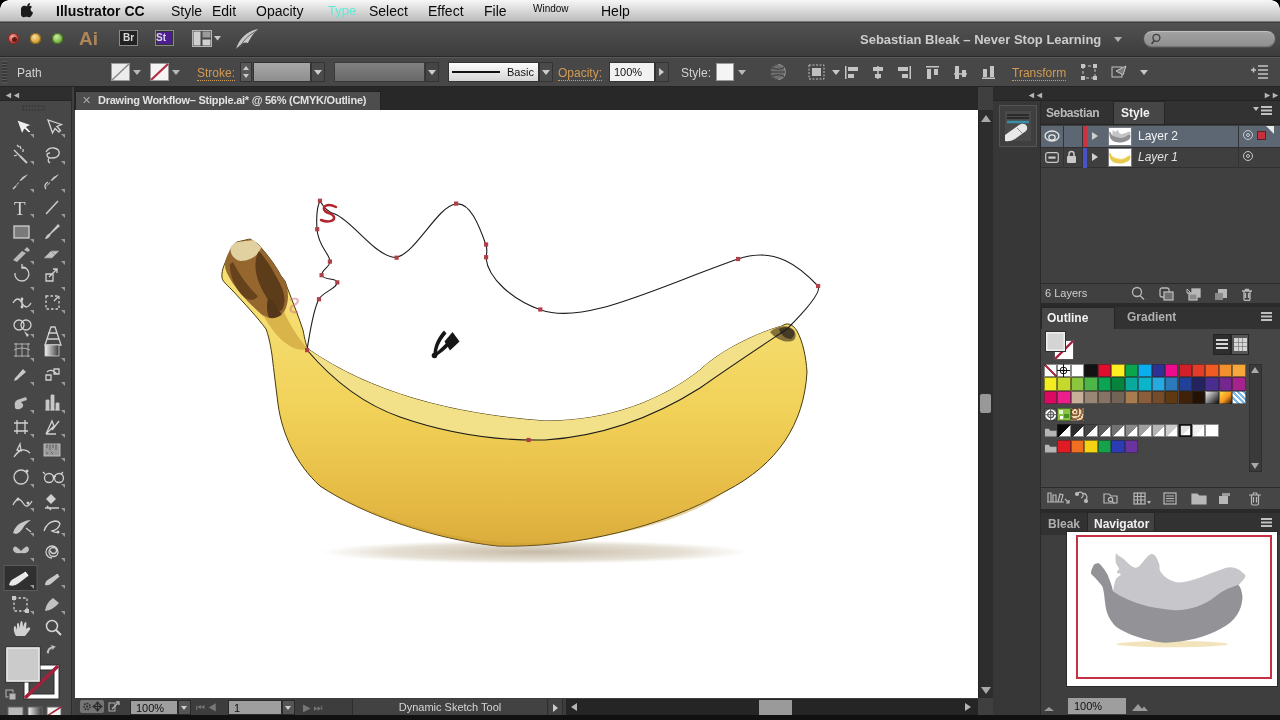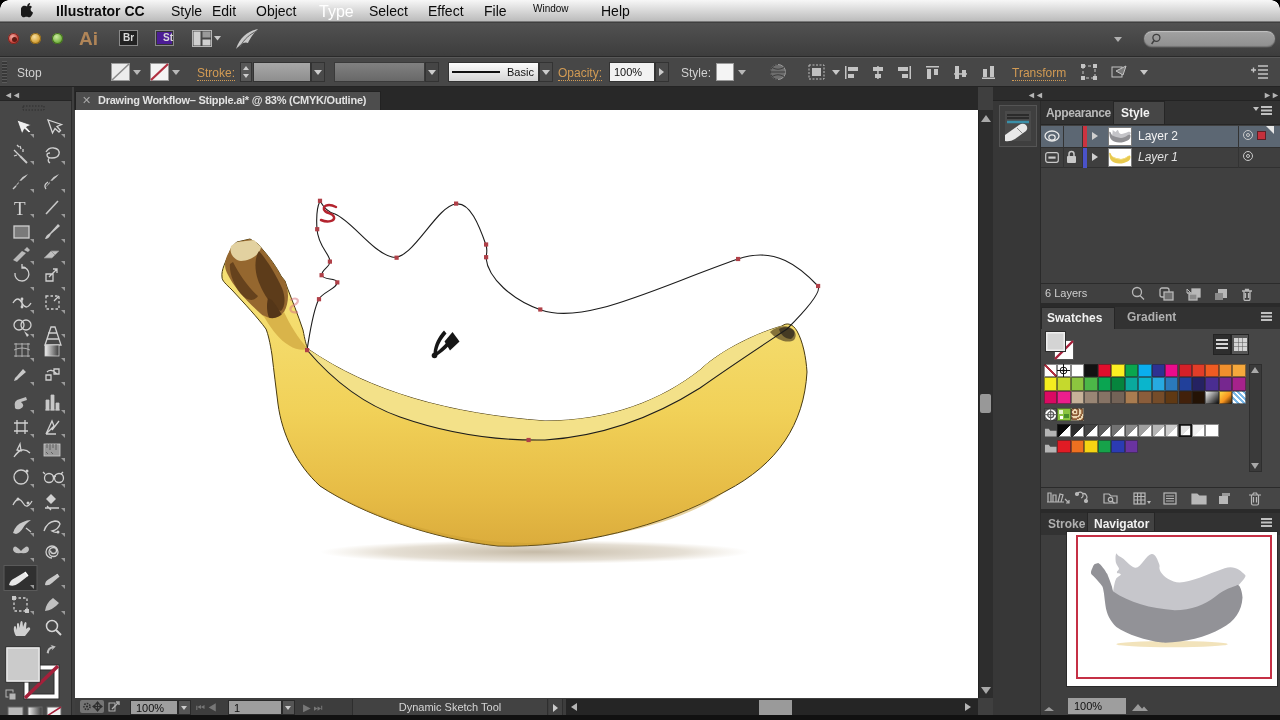--- a/index.html
+++ b/index.html
@@ -14,65 +14,66 @@
 <div id="stage">
 
   <div class="abs" style="left:0;top:0;width:1280px;height:22px;
        background:linear-gradient(#f7f7f7,#d3d3d3 60%,#bcbcbc);border-bottom:1px solid #787878;"></div>
   <svg class="abs" style="left:21px;top:3px" width="15" height="16" viewBox="0 0 15 16">
     <path fill="#1a1a1a" d="M10.7 0c.1 1-.3 1.9-.9 2.6-.6.7-1.6 1.2-2.5 1.1-.1-.9.4-1.9 1-2.5C8.9.5 9.9.1 10.7 0zM13.9 12.1c-.4 1-.6 1.4-1.2 2.2-.8 1.2-1.9 2.6-3.2 2.6-1.2 0-1.5-.8-3.1-.8-1.6 0-2 .8-3.2.8-1.3 0-2.3-1.3-3.1-2.5C-1.1 11.2-.8 7 .9 4.8c.8-1.1 2-1.7 3.2-1.7 1.2 0 2 .8 3 .8 1 0 1.6-.8 3-.8 1 0 2.1.6 2.9 1.5-2.6 1.4-2.2 5.1.9 6.3z" transform="scale(0.85)"></path>
   </svg>
   <div class="abs" style="left:56px;top:3px;font-size:14px;font-weight:bold;color:#0a0a0a;">Illustrator CC</div>
   <div class="abs" style="left:171px;top:3px;font-size:14px;color:#0a0a0a;">Style</div>
   <div class="abs" style="left:212px;top:3px;font-size:14px;color:#0a0a0a;">Edit</div>
-  <div class="abs" style="left:256px;top:3px;font-size:14px;color:#0a0a0a;">Object</div>
-  <div class="abs" style="left:319px;top:3px;font-size:16px;color:#ffffff;">Type</div>
+  <div class="abs" style="left:256px;top:3px;font-size:14px;color:#0a0a0a;">Opacity</div>
+  <div class="abs" style="left:328px;top:3px;font-size:13px;color:#5eead4;">Type</div>
   <div class="abs" style="left:369px;top:3px;font-size:14px;color:#0a0a0a;">Select</div>
   <div class="abs" style="left:428px;top:3px;font-size:14px;color:#0a0a0a;">Effect</div>
   <div class="abs" style="left:484px;top:3px;font-size:14px;color:#0a0a0a;">File</div>
   <div class="abs" style="left:533px;top:3px;font-size:10px;color:#0a0a0a;">Window</div>
   <div class="abs" style="left:601px;top:3px;font-size:14px;color:#0a0a0a;">Help</div>
 
   <div class="abs" style="left:0;top:0;width:9px;height:9px;background:radial-gradient(circle at 9px 9px, rgba(0,0,0,0) 8.5px, #000 9px);"></div>
   <div class="abs" style="left:1271px;top:0;width:9px;height:9px;background:radial-gradient(circle at 0px 9px, rgba(0,0,0,0) 8.5px, #000 9px);"></div>
 
   <div class="abs" style="left:0;top:23px;width:1280px;height:34px;
        background:linear-gradient(#515151,#3d3d3d);border-bottom:1px solid #2a2a2a;"></div>
   <div class="abs tl" style="left:8px;top:33px;background:radial-gradient(circle at 40% 35%,#f0a9a0,#cc4840 55%,#8e2a24);box-shadow:inset 0 0 0 1px #7e2620;"></div>
   <div class="abs" style="left:11.5px;top:36.5px;width:5px;height:5px;border-radius:50%;background:#5e1a14;"></div>
   <div class="abs tl" style="left:30px;top:33px;background:radial-gradient(circle at 40% 35%,#f5dfa0,#d8a63e 55%,#97691c);box-shadow:inset 0 0 0 1px #8a6519;"></div>
   <div class="abs tl" style="left:52px;top:33px;background:radial-gradient(circle at 40% 35%,#cdeca0,#7db84a 55%,#47761f);box-shadow:inset 0 0 0 1px #426f1d;"></div>
   <div class="abs" style="left:79px;top:28px;font-size:19px;font-weight:bold;color:#b08558;">Ai</div>
   <div class="abs" style="left:119px;top:30px;width:19px;height:16px;background:#222;border:1px solid #8a8a8a;
        color:#d8d8d8;font-size:10px;font-weight:bold;text-align:center;line-height:14px;">Br</div>
   <div class="abs" style="left:155px;top:30px;width:19px;height:16px;background:#4c1d95;border:1px solid #8a8a8a;
-       color:#d8d8d8;font-size:10px;font-weight:bold;text-align:right;line-height:14px;box-shadow:inset 0 0 0 1px #333;">St</div>
+       color:#d8d8d8;font-size:10px;font-weight:bold;text-align:left;line-height:14px;box-shadow:inset 0 0 0 1px #333;">St</div>
   <svg class="abs" style="left:192px;top:30px" width="30" height="18" viewBox="0 0 30 18">
     <rect x="0.5" y="0.5" width="19" height="16" fill="none" stroke="#b5b5b5"></rect>
     <rect x="1.5" y="1.5" width="7" height="14" fill="#cfcfcf"></rect>
     <rect x="10.5" y="1.5" width="8" height="6" fill="#9a9a9a"></rect>
     <rect x="10.5" y="9.5" width="8" height="6" fill="#cfcfcf"></rect>
     <path d="M22 6 l7 0 l-3.5 4.5 z" fill="#c8c8c8"></path>
   </svg>
   <svg class="abs" style="left:234px;top:27px" width="26" height="24" viewBox="0 0 26 24">
     <path d="M2 22 C6 10 14 4 24 2 C18 8 16 12 14 16 C10 14 6 18 2 22 Z" fill="#c9c9c9"></path>
     <path d="M6 20 C10 12 16 7 23 4" stroke="#5a5a5a" stroke-width="1" fill="none"></path>
   </svg>
+  <div class="abs" style="left:860px;top:32px;width:250px;font-size:13px;font-weight:bold;color:#cccccc;">Sebastian Bleak – Never Stop Learning</div>
   <div class="abs" style="left:1114px;top:37px;width:0;height:0;border-left:4px solid transparent;border-right:4px solid transparent;border-top:5px solid #b0b0b0;"></div>
   <div class="abs" style="left:1143px;top:30px;width:133px;height:18px;border-radius:9px;
        background:linear-gradient(#a2a2a2,#8f8f8f);border:1px solid #525252;box-shadow:inset 0 1px 1px rgba(255,255,255,.35), inset 0 -1px 1px rgba(0,0,0,.2);"></div>
   <svg class="abs" style="left:1150px;top:33px" width="13" height="13" viewBox="0 0 13 13">
     <circle cx="6.4" cy="4.8" r="3.5" fill="none" stroke="#3f3f3f" stroke-width="1.3"></circle>
     <line x1="4" y1="7.6" x2="1.6" y2="11" stroke="#3f3f3f" stroke-width="1.5"></line>
   </svg>
 
   <div id="ctrl" class="abs" style="left:0;top:57px;width:1280px;height:30px;background:#474747;
        border-top:1px solid #595959;border-bottom:1px solid #242424;"></div>
   <div class="abs" style="left:2px;top:61px;width:5px;height:22px;background:repeating-linear-gradient(#5a5a5a 0 1px,#383838 1px 3px);"></div>
-  <div class="abs" style="left:17px;top:66px;font-size:12px;color:#d2d2d2;">Stop</div>
+  <div class="abs" style="left:17px;top:66px;font-size:12px;color:#d2d2d2;">Path</div>
   <div class="abs" style="left:111px;top:63px;width:19px;height:18px;background:#ececec;border:1px solid #9a9a9a;"></div>
   <svg class="abs" style="left:111px;top:63px" width="19" height="18">
       <line x1="1" y1="17" x2="18" y2="1" stroke="#8a8a8a" stroke-width="1.6"></line>
     </svg>
   <div class="abs" style="left:133px;top:70px;width:0;height:0;border-left:4px solid transparent;border-right:4px solid transparent;border-top:5px solid #b8b8b8;"></div>
   <div class="abs" style="left:150px;top:63px;width:19px;height:18px;background:#f4f4f4;border:1px solid #9a9a9a;"></div>
   <svg class="abs" style="left:150px;top:63px" width="19" height="18">
       <line x1="1" y1="17" x2="18" y2="1" stroke="#b03040" stroke-width="2.2"></line>
     </svg>
   <div class="abs" style="left:172px;top:70px;width:0;height:0;border-left:4px solid transparent;border-right:4px solid transparent;border-top:5px solid #b8b8b8;"></div>
@@ -306,21 +307,21 @@
       <linearGradient id="gr1" x1="0" y1="0" x2="1" y2="0">
         <stop offset="0" stop-color="#f0f0f0"></stop>
           <stop offset="1" stop-color="#3a3a3a"></stop>
       </linearGradient>
     </defs>
   </svg>
 
   <div class="abs" style="left:74px;top:87px;width:904px;height:23px;background:#282828;"></div>
   <div class="abs" style="left:75px;top:91px;width:306px;height:19px;background:#4d4d4d;border:1px solid #222;border-bottom:none;"></div>
   <div class="abs" style="left:82px;top:94px;font-size:11px;color:#a9a9a9;">✕</div>
-  <div class="abs" style="left:98px;top:94px;font-size:11px;font-weight:bold;letter-spacing:-0.25px;color:#e2e2e2;">Drawing Workflow– Stipple.ai* @ 83% (CMYK/Outline)</div>
+  <div class="abs" style="left:98px;top:94px;font-size:11px;font-weight:bold;letter-spacing:-0.25px;color:#e2e2e2;">Drawing Workflow– Stipple.ai* @ 56% (CMYK/Outline)</div>
 
   <div id="canvas" class="abs" style="left:75px;top:110px;width:903px;height:588px;background:#ffffff;"></div>
   <svg class="abs" style="left:75px;top:110px" width="903" height="588" viewBox="0 0 903 588">
     <defs>
       <linearGradient id="bodyg" x1="0" y1="0.2" x2="0" y2="1">
         <stop offset="0" stop-color="#f5df73"></stop>
         <stop offset="0.45" stop-color="#f1d158"></stop>
         <stop offset="0.8" stop-color="#e6bb45"></stop>
         <stop offset="1" stop-color="#dbac3c"></stop>
       </linearGradient>
@@ -441,21 +442,21 @@
   <div class="abs" style="left:999px;top:105px;width:38px;height:42px;background:#3f3f3f;border:1px solid #555;"></div>
   <svg class="abs" style="left:1003px;top:109px" width="30" height="34" viewBox="0 0 30 34">
     <rect x="2" y="2" width="26" height="30" fill="#4a4a4a"></rect>
     <path d="M4 6 h22 M4 9 h22" stroke="#222" stroke-width="1.5"></path>
     <path d="M4 13 h22" stroke="#3a8fa8" stroke-width="2.5"></path>
     <path d="M2 26 L16 16 q4 -2.5 7 0 q2.5 3 0 6 L12 30 q-5 3 -10 2 z" fill="#e8e8e8"></path>
     <path d="M14 19 l6 6" stroke="#888" stroke-width="1"></path>
   </svg>
 
   <div class="abs" style="left:1041px;top:101px;width:239px;height:23px;background:#323232;"></div>
-  <div class="abs" style="left:1046px;top:106px;font-size:12px;font-weight:bold;letter-spacing:-0.4px;color:#b9b9b9;">Appearance</div>
+  <div class="abs" style="left:1046px;top:106px;font-size:12px;font-weight:bold;letter-spacing:-0.4px;color:#b9b9b9;">Sebastian</div>
   <div class="abs" style="left:1113px;top:101px;width:52px;height:23px;background:#464646;border:1px solid #262626;border-bottom:none;"></div>
   <div class="abs" style="left:1121px;top:106px;font-size:12px;font-weight:bold;color:#f2f2f2;">Style</div>
   <div class="abs" style="left:1261px;top:106px;width:11px;height:1.5px;background:#c0c0c0;box-shadow:0 3.5px 0 #c0c0c0,0 7px 0 #c0c0c0;"></div>
   <div class="abs" style="left:1253px;top:107px;width:0;height:0;border-left:3px solid transparent;border-right:3px solid transparent;border-top:4px solid #c0c0c0;"></div>
   <div class="abs" style="left:1041px;top:124px;width:239px;height:159px;background:#404040;border-top:1px solid #262626;"></div>
 
   <div class="abs" style="left:1041px;top:126px;width:239px;height:21px;background:#5c6773;"></div>
   <svg class="abs" style="left:1044px;top:130px" width="16" height="12" viewBox="0 0 16 12">
     <ellipse cx="8" cy="6" rx="7" ry="5" fill="none" stroke="#e8e8e8" stroke-width="1.3"></ellipse>
     <ellipse cx="8" cy="7.5" rx="3.2" ry="2.6" fill="none" stroke="#e8e8e8" stroke-width="1.2"></ellipse>
@@ -510,21 +511,21 @@
         <rect x="59" y="8" width="8" height="6" fill="#8a8a8a"></rect>
       <rect x="88" y="3" width="9" height="9" fill="#b8b8b8" stroke="none"></rect>
         <rect x="85" y="7" width="8" height="7" fill="#8a8a8a" stroke="none"></rect>
       <path d="M112 5 h10 M114 5 v8 q0 1.5 1.5 1.5 h3 q1.5 0 1.5 -1.5 V5 M115.5 7 v5 M118.5 7 v5 M115.5 5 v-1.5 h3 V5"></path>
     </g>
   </svg>
 
   <div class="abs" style="left:1041px;top:303px;width:239px;height:4px;background:#2a2a2a;"></div>
   <div class="abs" style="left:1041px;top:307px;width:239px;height:22px;background:#323232;"></div>
   <div class="abs" style="left:1041px;top:307px;width:74px;height:22px;background:#464646;border:1px solid #262626;border-bottom:none;"></div>
-  <div class="abs" style="left:1047px;top:311px;font-size:12px;font-weight:bold;color:#f2f2f2;">Swatches</div>
+  <div class="abs" style="left:1047px;top:311px;font-size:12px;font-weight:bold;color:#f2f2f2;">Outline</div>
   <div class="abs" style="left:1127px;top:310px;font-size:12px;font-weight:bold;color:#b0b0b0;">Gradient</div>
   <div class="abs" style="left:1261px;top:312px;width:11px;height:1.5px;background:#c0c0c0;box-shadow:0 3.5px 0 #c0c0c0,0 7px 0 #c0c0c0;"></div>
   <div class="abs" style="left:1041px;top:329px;width:239px;height:180px;background:#464646;"></div>
   <div class="abs" style="left:1054px;top:340px;width:20px;height:20px;background:#fff;border:1px solid #555;"></div>
   <svg class="abs" style="left:1054px;top:340px" width="20" height="20">
       <line x1="1" y1="19" x2="19" y2="1" stroke="#a5203a" stroke-width="2.4"></line>
     </svg>
   <div class="abs" style="left:1045px;top:331px;width:21px;height:21px;background:#d4d4d4;border:1px solid #2e2e2e;box-shadow:inset 0 0 0 1.5px #efefef;"></div>
   <div class="abs" style="left:1213px;top:334px;width:18px;height:21px;background:#2e2e2e;border:1px solid #242424;"></div>
   <div class="abs" style="left:1216px;top:339px;width:12px;height:2px;background:#d5d5d5;box-shadow:0 4px 0 #d5d5d5,0 8px 0 #d5d5d5;"></div>
@@ -640,21 +641,21 @@
         <path d="M120 6 h8 M120 8.5 h8 M120 11 h8" stroke-width="1"></path>
       <path d="M146 4 h5 l2 2 h7 v8 h-14 z" fill="#b8b8b8"></path>
       <path d="M176 3 h8 v3 h-8 z" fill="#9a9a9a" stroke="none"></path>
         <rect x="173" y="6" width="9" height="8" fill="#b8b8b8" stroke="none"></rect>
       <path d="M203 5 h12 M205.5 5 v8.5 q0 1.5 1.5 1.5 h4 q1.5 0 1.5 -1.5 V5 M207.5 7 v5.5 M210.5 7 v5.5 M206.5 5 l1 -2 h3 l1 2"></path>
     </g>
   </svg>
 
   <div class="abs" style="left:1041px;top:509px;width:239px;height:4px;background:#2a2a2a;"></div>
   <div class="abs" style="left:1041px;top:513px;width:239px;height:22px;background:#323232;"></div>
-  <div class="abs" style="left:1048px;top:517px;font-size:12px;font-weight:bold;color:#b0b0b0;">Stroke</div>
+  <div class="abs" style="left:1048px;top:517px;font-size:12px;font-weight:bold;color:#b0b0b0;">Bleak</div>
   <div class="abs" style="left:1087px;top:512px;width:68px;height:23px;background:#424242;border:1px solid #262626;border-bottom:none;"></div>
   <div class="abs" style="left:1094px;top:517px;font-size:12px;font-weight:bold;color:#f2f2f2;">Navigator</div>
   <div class="abs" style="left:1261px;top:518px;width:11px;height:1.5px;background:#c0c0c0;box-shadow:0 3.5px 0 #c0c0c0,0 7px 0 #c0c0c0;"></div>
   <div class="abs" style="left:1041px;top:535px;width:239px;height:180px;background:#3e3e3e;"></div>
   <div class="abs" style="left:1066px;top:531px;width:212px;height:156px;background:#ffffff;border:1px solid #2a2a2a;"></div>
   <svg class="abs" style="left:1067px;top:532px" width="210" height="154" viewBox="0 0 210 154">
     <g transform="translate(24,21) scale(0.259) translate(-222,-200)">
 
       <path d="M307,350 C310,332 313,310 319,299 C323,292 338,288 337,282 C336,277 323,281 322,275
         C321,270 329,268 330,262 C331,255 318,247 317,229 C316,215 317,207 320,201

